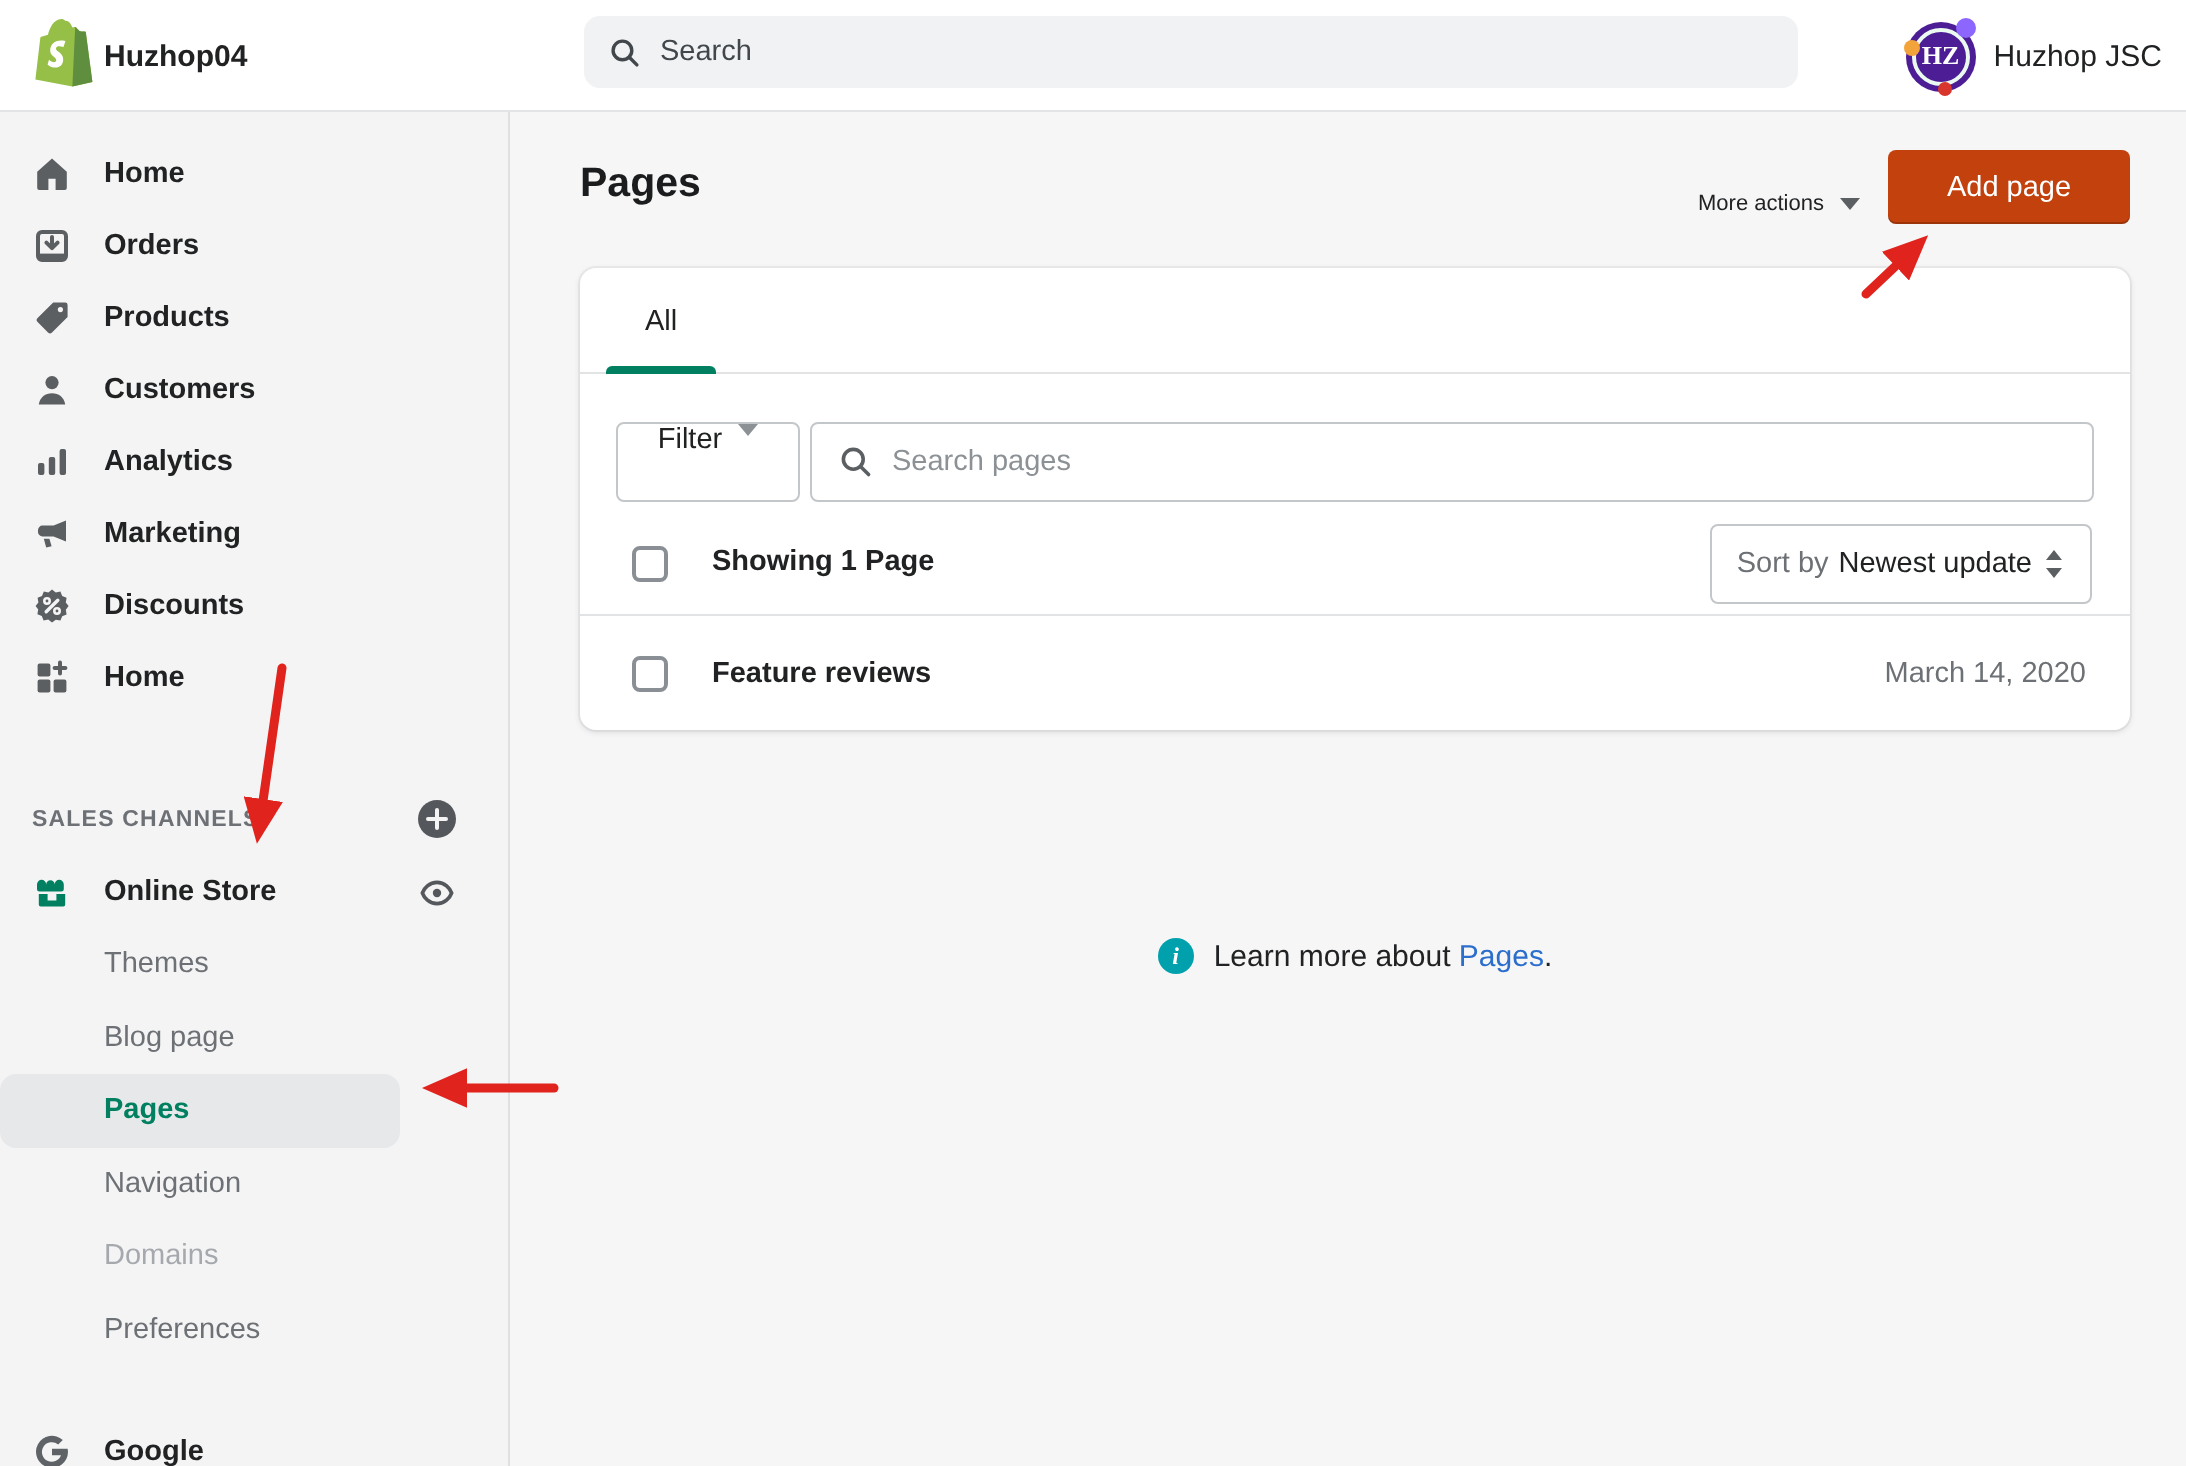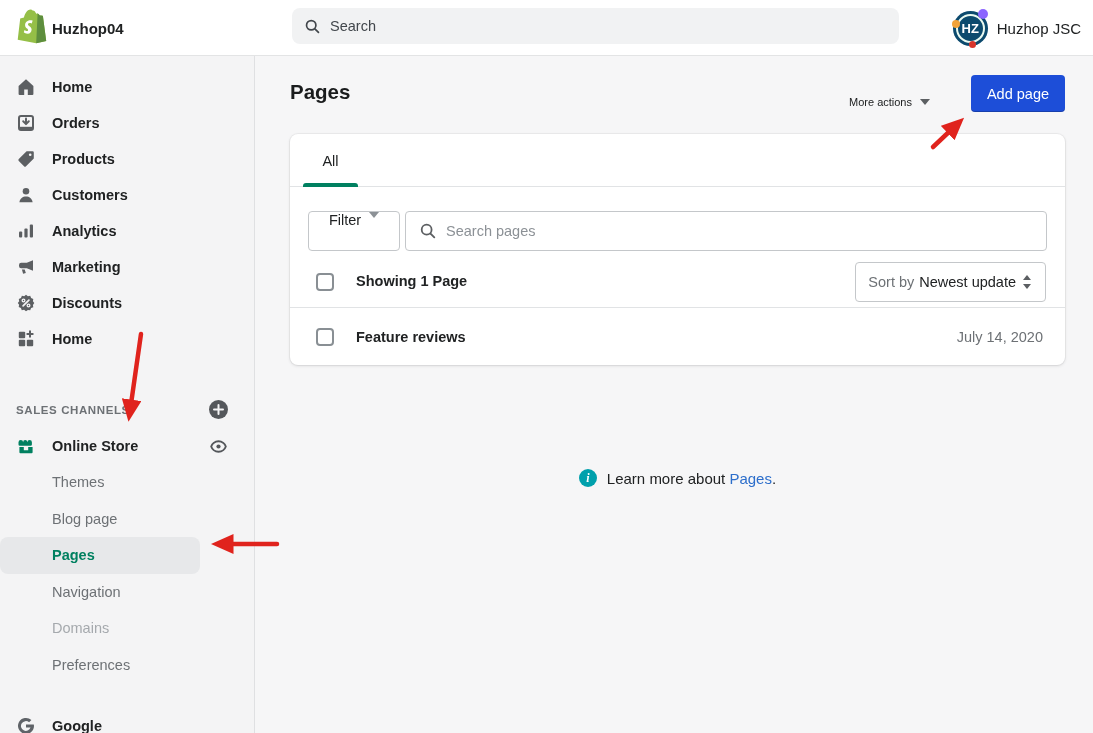--- a/index.html
+++ b/index.html
@@ -26,21 +26,21 @@
     background:#f1f2f3; border-radius:8px; display:flex; align-items:center; padding:14px 12px; gap:9px;
   }
   .global-search input {
     border:none; background:transparent; outline:none; flex:1;
     font-family:"Liberation Sans", sans-serif; font-size:14.5px; color:#303336;
   }
   .global-search input::placeholder { color:#42474c; opacity:1; }
   .account { position:absolute; right:12px; top:0; height:56px; display:flex; align-items:center; gap:9px; cursor:pointer; }
   .avatar {
     position:relative; width:35px; height:35px; border-radius:50%;
-    background:#0c4a6e; display:flex; align-items:center; justify-content:center;
+    background:#4c1d95; display:flex; align-items:center; justify-content:center;font-family:Liberation Serif, serif;
   }
   .avatar .ring {
     position:absolute; inset:3px; border:2px solid #eafaf1; border-radius:50%;
   }
   .avatar .initials { color:#ffffff; font-weight:700; font-size:13px; position:relative; }
   .avatar .dot { position:absolute; border-radius:50%; }
   .avatar .dot.orange { width:8px; height:8px; background:#f2a33a; left:-1px; top:9px; }
   .avatar .dot.purple { width:10px; height:10px; background:#8c66ff; right:0px; top:-2px; }
   .avatar .dot.red    { width:7px; height:7px; background:#d8352c; left:16px; bottom:-2px; }
   .account-name { font-size:15px; color:#202223; }
@@ -76,22 +76,22 @@
   .main { position:absolute; left:255px; top:56px; right:0; bottom:0; }
   .page-header { position:absolute; left:35px; top:19px; right:28px; height:38px; }
   .page-title { position:absolute; left:0; top:5px; font-size:20.5px; font-weight:700; color:#1a1c1d; }
   .more-actions {
     position:absolute; right:135px; top:21px; display:flex; align-items:center; gap:8px;
     font-size:11px; color:#202223; cursor:pointer; background:none; border:none;
     font-family:"Liberation Sans", sans-serif;
   }
   .caret-down { width:0; height:0; border-left:5px solid transparent; border-right:5px solid transparent; border-top:6px solid #5c5f62; }
   .add-page-btn {
-    position:absolute; right:0; top:0; width:94px; height:37px;
-    background:#1d4ed8; color:#ffffff; border:none; border-radius:4px;
+    position:absolute; right:0; top:0; width:121px; height:37px;
+    background:#c2410c; color:#ffffff; border:none; border-radius:4px;
     font-size:14.5px; font-weight:500; cursor:pointer; font-family:"Liberation Sans", sans-serif;
     box-shadow:inset 0 -1px 0 rgba(0,0,0,.2);
   }
 
   .card {
     position:absolute; left:35px; top:78px; width:775px; height:231px;
     background:#ffffff; border-radius:8px;
     box-shadow:0 0 0 1px rgba(63,63,68,.05), 0 1px 3px rgba(63,63,68,.15);
   }
   .tab-row { position:absolute; top:0; left:0; right:0; height:53px; border-bottom:1px solid #e1e3e5; }
@@ -358,21 +358,21 @@
               <path d="M6 1 10 6H2z" fill="#5c5f62"></path>
               <path d="M6 15 2 10h8z" fill="#5c5f62"></path>
             </svg>
         </span>
       </button>
     </div>
 
     <div class="page-row">
       <span class="checkbox"></span>
       <span class="row-title">Feature reviews</span>
-      <span class="row-date">July 14, 2020</span>
+      <span class="row-date">March 14, 2020</span>
     </div>
   </section>
 
   <div class="help-line">
     <span class="info-icon">i</span>
     <span><span>Learn more about </span><a class="help-link">Pages</a><span>.</span></span>
   </div>
 </main>
 
 <svg class="annotations" viewBox="0 0 1093 733">

